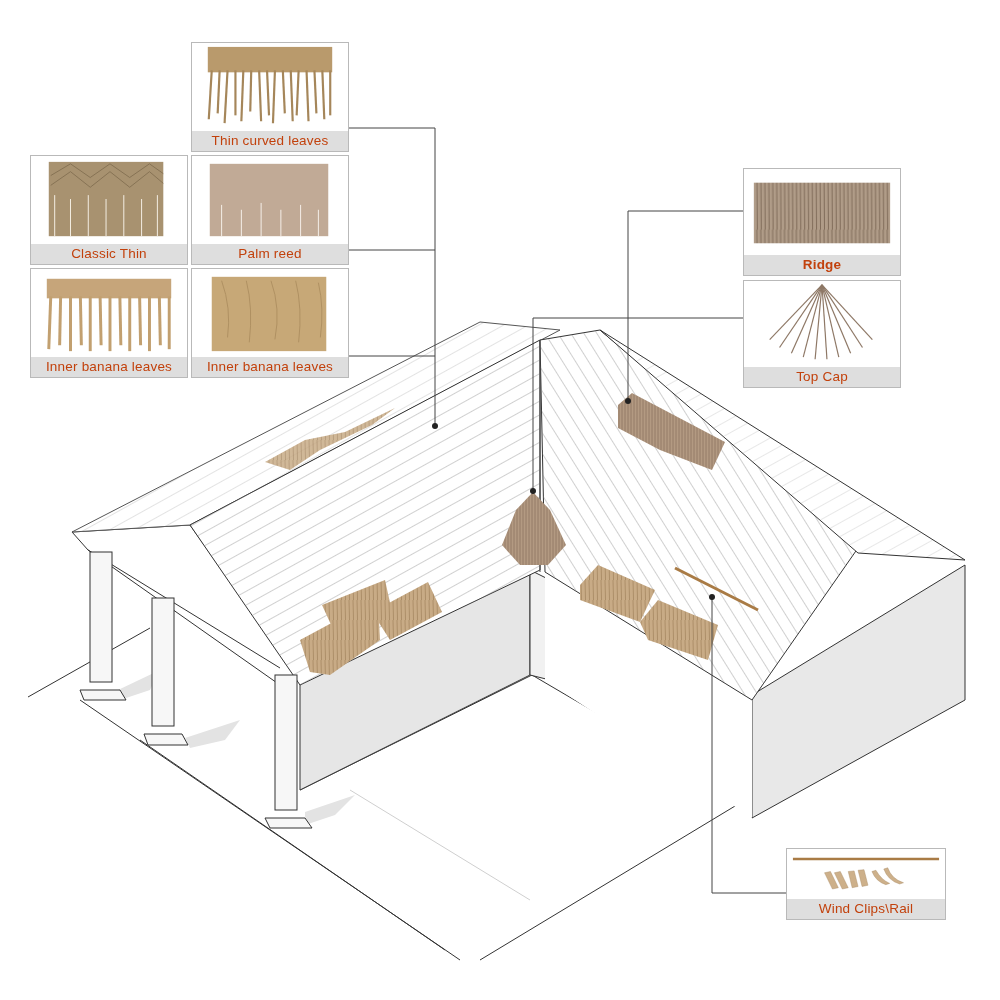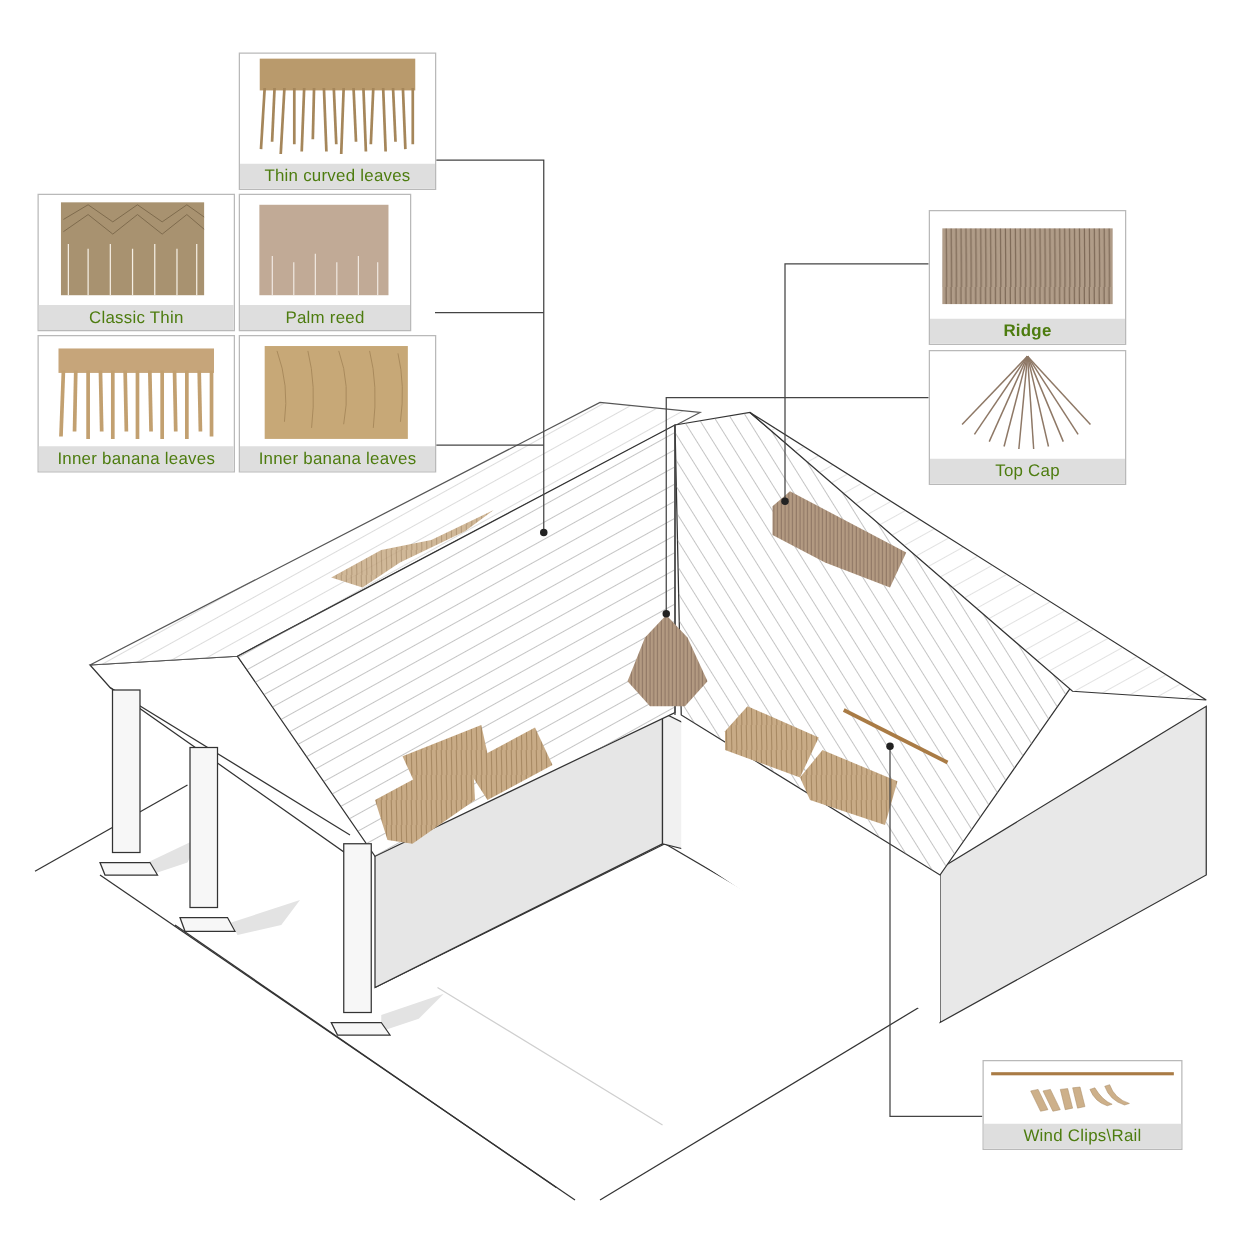--- a/index.html
+++ b/index.html
@@ -2,21 +2,21 @@
 <html><head>
 <meta charset="utf-8">
 <style>
   html, body { margin:0; padding:0; background:#ffffff; }
   body { width:1000px; height:1000px; position:relative; overflow:hidden;
          font-family:"Liberation Sans", "DejaVu Sans", sans-serif; }
   #scene { position:absolute; left:0; top:0; width:1000px; height:1000px; }
   .card { position:absolute; background:#fff; border:1.5px solid #b9b9b9; box-sizing:border-box; }
   .card .thumb { position:absolute; left:0; right:0; top:0; bottom:20px; overflow:hidden; }
   .card .label { position:absolute; left:0; right:0; bottom:0; height:20px; background:#dedede;
-                 color:#4d7c0f; font-size:13.5px; line-height:20px; text-align:center; letter-spacing:0.2px; }
+                 color:#c2410c; font-size:13.5px; line-height:20px; text-align:center; letter-spacing:0.2px; }
   .card svg { width:100%; height:100%; display:block; }
 </style>
 </head>
 <body>
 
 <svg id="scene" viewBox="0 0 1000 1000" xmlns="http://www.w3.org/2000/svg">
   <defs>
     <pattern id="slatsL" patternUnits="userSpaceOnUse" width="12" height="12" patternTransform="rotate(-29)">
       <line x1="0" y1="0" x2="12" y2="0" stroke="#8a8a8a" stroke-width="0.8"></line>
     </pattern>
@@ -157,21 +157,21 @@
           <line x1="76" y1="44" x2="76" y2="82"></line>
           <line x1="94" y1="40" x2="94" y2="82"></line>
           <line x1="112" y1="44" x2="112" y2="82"></line>
           <line x1="128" y1="40" x2="128" y2="82"></line>
         </g>
     </svg>
   </div>
   <div class="label">Classic Thin</div>
 </div>
 
-<div class="card" style="left:191px;top:155px;width:138px;height:110px;">
+<div class="card" style="left:191px;top:155px;width:158px;height:110px;">
   <div class="thumb">
     <svg viewBox="0 0 158 90" preserveAspectRatio="none">
       <rect x="18" y="8" width="120" height="74" fill="#c1aa96"></rect>
       <g stroke="#f6f0ea" stroke-width="1">
           <line x1="30" y1="50" x2="30" y2="82"></line>
           <line x1="50" y1="55" x2="50" y2="82"></line>
           <line x1="70" y1="48" x2="70" y2="82"></line>
           <line x1="90" y1="55" x2="90" y2="82"></line>
           <line x1="110" y1="50" x2="110" y2="82"></line>
           <line x1="128" y1="55" x2="128" y2="82"></line>

